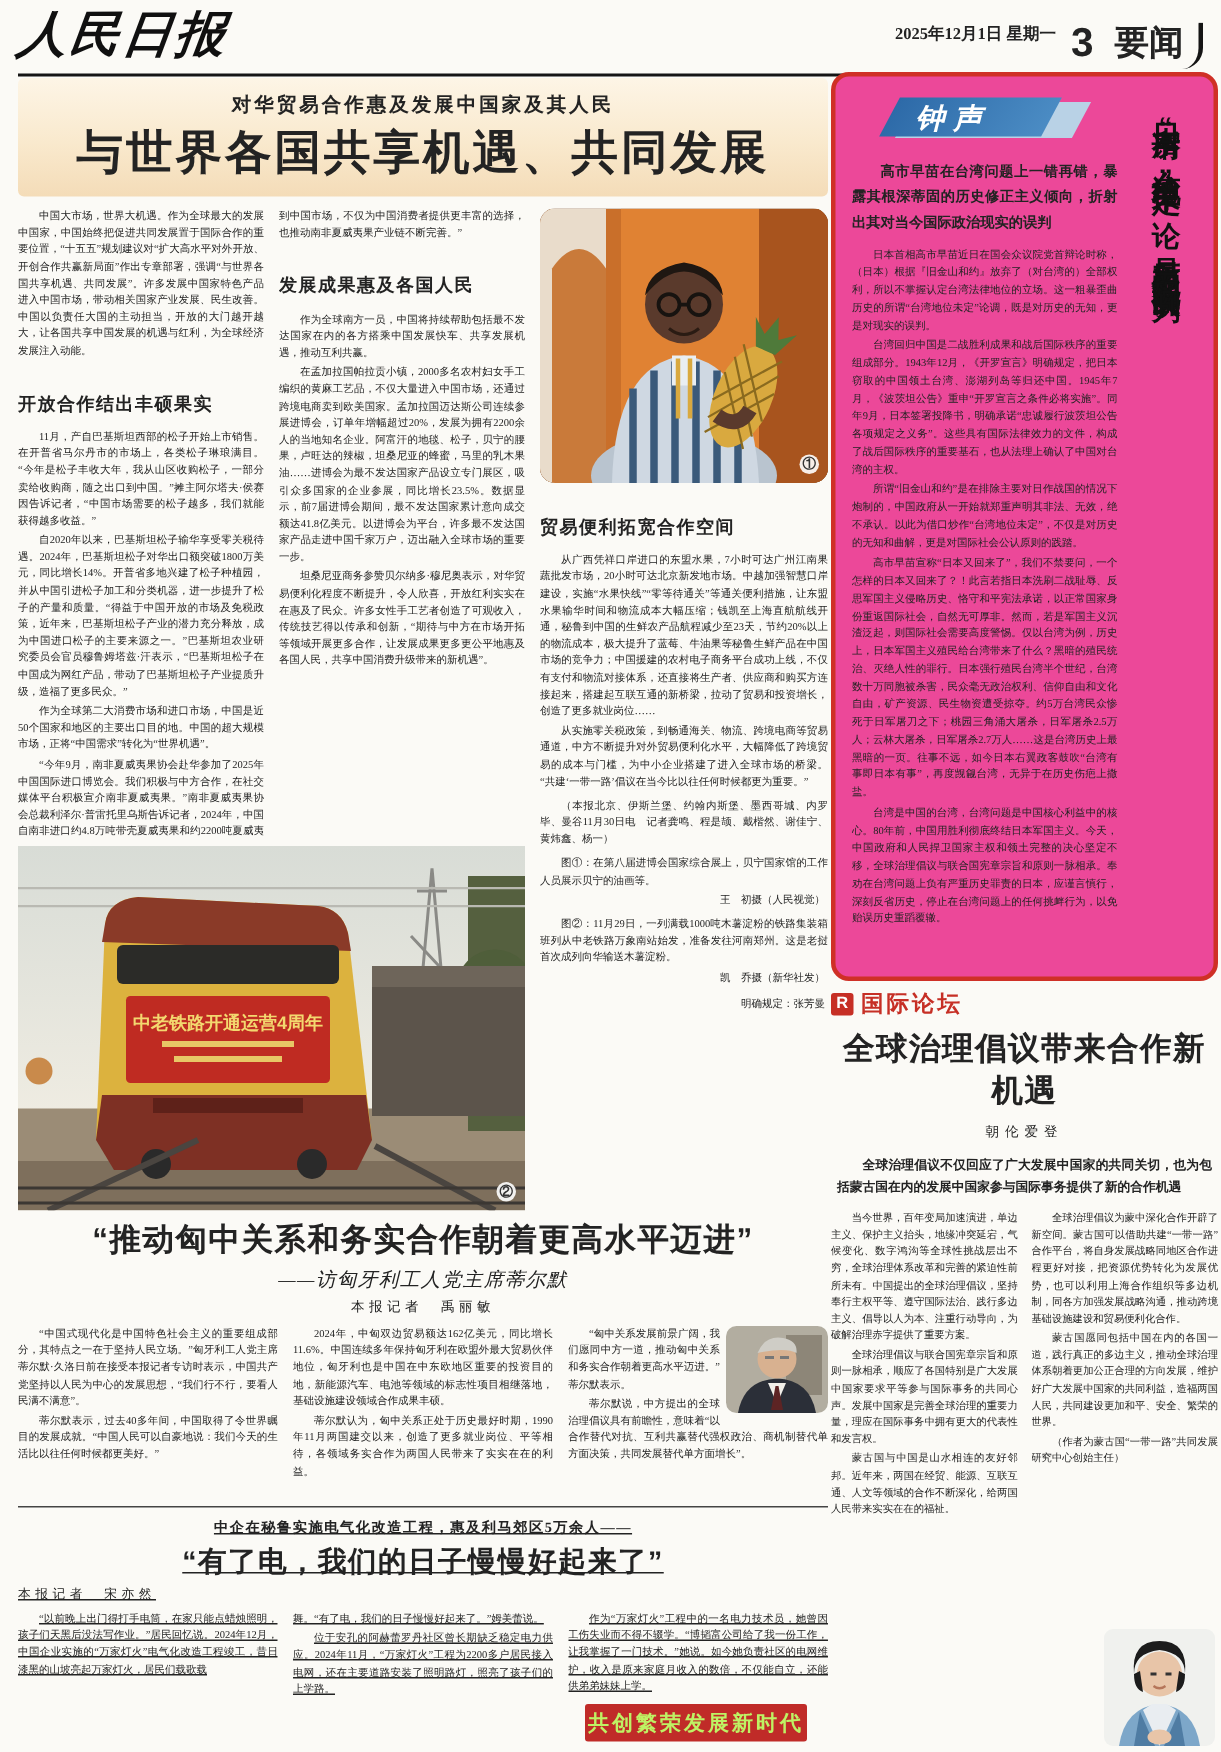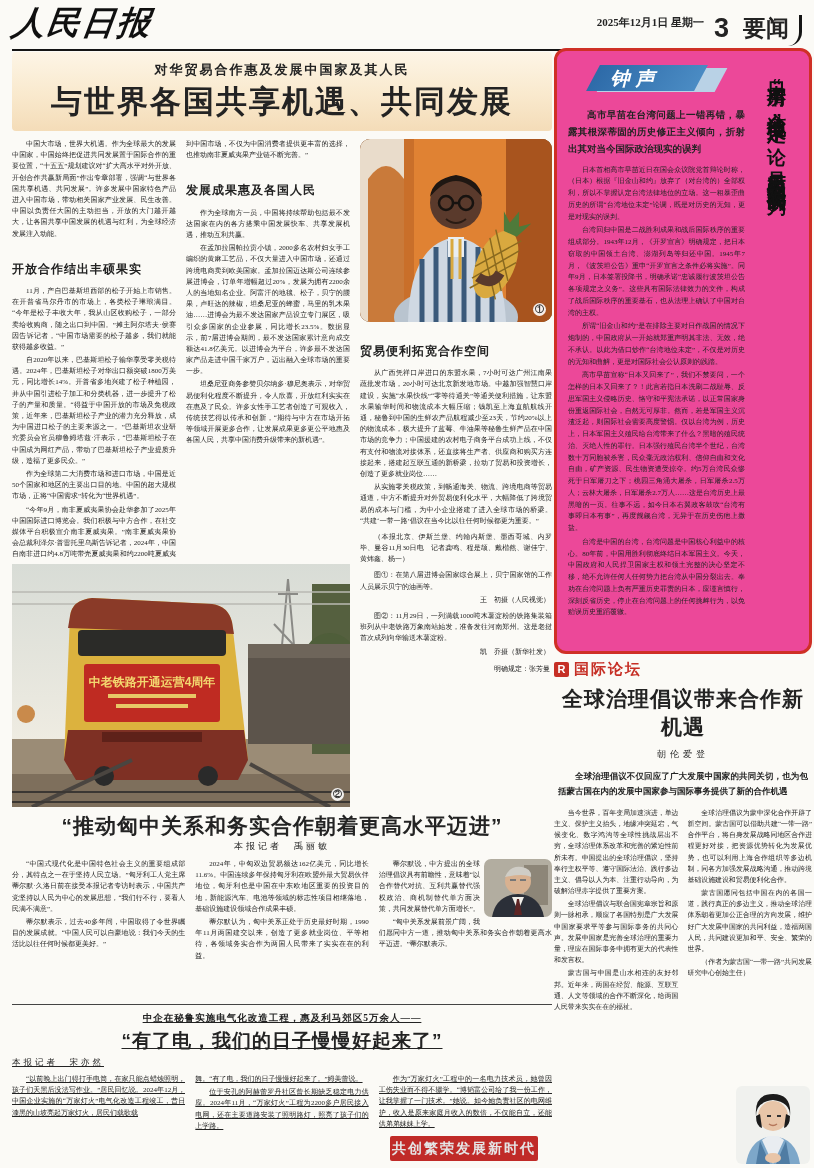--- a/index.html
+++ b/index.html
@@ -88,21 +88,21 @@
   
   .peru{position:absolute;left:12px;top:1012px;width:540px;text-decoration:underline;}
   .peru-kicker{font-size:9.5px;font-weight:bold;text-align:center;letter-spacing:1px;}
   .peru-headline{font-size:19px;font-weight:900;text-align:center;letter-spacing:1px;margin:3px 0;}
   .peru-byline{font-size:8.5px;text-align:left;letter-spacing:3px;margin-bottom:5px;}
   .peru-cols{display:flex;gap:10px;}
   .peru-col{flex:1;font-size:7px;line-height:1.6;height:92px;overflow:hidden;}
 
   
   .footer-banner{position:absolute;left:390px;top:1136px;width:148px;height:25px;background:#c02b28;
-    color:#e5e5e5;font-weight:900;font-size:14px;letter-spacing:2px;display:flex;align-items:center;
+    color:#bef264;font-weight:900;font-size:14px;letter-spacing:2px;display:flex;align-items:center;
     justify-content:center;border-radius:2px;}
   .author-illustration{position:absolute;left:736px;top:1086px;width:74px;height:78px;border-radius:6px;overflow:hidden;}
   .train-banner-text{font-family:"Liberation Sans","DejaVu Sans",sans-serif;font-weight:bold;}
 </style>
 </head>
 <body>
 
 <div class="page">
 
   <div class="masthead-bar">
@@ -242,21 +242,21 @@
         <div class="swoosh-back"></div>
         <div class="swoosh-main"></div>
         <div class="zs-logo-text sans">钟声</div>
       </div>
       <div class="zs-lead">高市早苗在台湾问题上一错再错，暴露其根深蒂固的历史修正主义倾向，折射出其对当今国际政治现实的误判</div>
       <div class="zs-body">
           <div class="blk blk-p">日本首相高市早苗近日在国会众议院党首辩论时称，（日本）根据『旧金山和约』放弃了（对台湾的）全部权利，所以不掌握认定台湾法律地位的立场。这一粗暴歪曲历史的所谓“台湾地位未定”论调，既是对历史的无知，更是对现实的误判。</div>
           <div class="blk blk-p">台湾回归中国是二战胜利成果和战后国际秩序的重要组成部分。1943年12月，《开罗宣言》明确规定，把日本窃取的中国领土台湾、澎湖列岛等归还中国。1945年7月，《波茨坦公告》重申“开罗宣言之条件必将实施”。同年9月，日本签署投降书，明确承诺“忠诚履行波茨坦公告各项规定之义务”。这些具有国际法律效力的文件，构成了战后国际秩序的重要基石，也从法理上确认了中国对台湾的主权。</div>
           <div class="blk blk-p">所谓“旧金山和约”是在排除主要对日作战国的情况下炮制的，中国政府从一开始就郑重声明其非法、无效，绝不承认。以此为借口炒作“台湾地位未定”，不仅是对历史的无知和曲解，更是对国际社会公认原则的践踏。</div>
           <div class="blk blk-p">高市早苗宣称“日本又回来了”，我们不禁要问，一个怎样的日本又回来了？！此言若指日本洗刷二战耻辱、反思军国主义侵略历史、恪守和平宪法承诺，以正常国家身份重返国际社会，自然无可厚非。然而，若是军国主义沉渣泛起，则国际社会需要高度警惕。仅以台湾为例，历史上，日本军国主义殖民给台湾带来了什么？黑暗的殖民统治、灭绝人性的罪行。日本强行殖民台湾半个世纪，台湾数十万同胞被杀害，民众毫无政治权利、信仰自由和文化自由，矿产资源、民生物资遭受掠夺。约5万台湾民众惨死于日军屠刀之下；桃园三角涌大屠杀，日军屠杀2.5万人；云林大屠杀，日军屠杀2.7万人……这是台湾历史上最黑暗的一页。往事不远，如今日本右翼政客鼓吹“台湾有事即日本有事”，再度觊觎台湾，无异于在历史伤疤上撒盐。</div>
-          <div class="blk blk-p">台湾是中国的台湾，台湾问题是中国核心利益中的核心。80年前，中国用胜利彻底终结日本军国主义。今天，中国政府和人民捍卫国家主权和领土完整的决心坚定不移，绝不允许任何人任何势力把台湾从中国分裂出去。奉劝在台湾问题上负有严重历史罪责的日本，应谨言慎行，深刻反省历史，停止在台湾问题上的任何挑衅行为，以免贻误历史重蹈覆辙。</div>
+          <div class="blk blk-p">台湾是中国的台湾，台湾问题是中国核心利益中的核心。80年前，中国用胜利彻底终结日本军国主义。今天，中国政府和人民捍卫国家主权和领土完整的决心坚定不移，全球治理倡议与联合国宪章宗旨和原则一脉相承。奉劝在台湾问题上负有严重历史罪责的日本，应谨言慎行，深刻反省历史，停止在台湾问题上的任何挑衅行为，以免贻误历史重蹈覆辙。</div>
         </div>
     </div>
     <div class="zs-vert">
       <div class="zs-vert-headline">日本所谓“台湾地位未定”论，是对历史的无知和现实的误判</div>
     </div>
   </div>
 
   <div class="forum">
     <div class="forum-logo-row">
       <div class="forum-logo-icon sans">R</div>
@@ -274,20 +274,21 @@
       <div class="forum-col">
           <div class="blk blk-p">全球治理倡议为蒙中深化合作开辟了新空间。蒙古国可以借助共建“一带一路”合作平台，将自身发展战略同地区合作进程更好对接，把资源优势转化为发展优势，也可以利用上海合作组织等多边机制，同各方加强发展战略沟通，推动跨境基础设施建设和贸易便利化合作。</div>
           <div class="blk blk-p">蒙古国愿同包括中国在内的各国一道，践行真正的多边主义，推动全球治理体系朝着更加公正合理的方向发展，维护好广大发展中国家的共同利益，造福两国人民，共同建设更加和平、安全、繁荣的世界。</div>
           <div class="blk blk-note">（作者为蒙古国“一带一路”共同发展研究中心创始主任）</div>
         </div>
     </div>
   </div>
 
   <div class="hungary">
     <div class="hu-headline sans">“推动匈中关系和务实合作朝着更高水平迈进”</div>
+    <div class="hu-sub">——访匈牙利工人党主席蒂尔默</div>
     <div class="hu-byline">本报记者　禹丽敏</div>
     <div class="hu-cols">
       <div class="hu-col">
           <div class="blk blk-p">“中国式现代化是中国特色社会主义的重要组成部分，其特点之一在于坚持人民立场。”匈牙利工人党主席蒂尔默·久洛日前在接受本报记者专访时表示，中国共产党坚持以人民为中心的发展思想，“我们行不行，要看人民满不满意”。</div>
           <div class="blk blk-p">蒂尔默表示，过去40多年间，中国取得了令世界瞩目的发展成就。“中国人民可以自豪地说：我们今天的生活比以往任何时候都更美好。”</div>
         </div>
       <div class="hu-col">
           <div class="blk blk-p">2024年，中匈双边贸易额达162亿美元，同比增长11.6%。中国连续多年保持匈牙利在欧盟外最大贸易伙伴地位，匈牙利也是中国在中东欧地区重要的投资目的地，新能源汽车、电池等领域的标志性项目相继落地，基础设施建设领域合作成果丰硕。</div>
           <div class="blk blk-p">蒂尔默认为，匈中关系正处于历史最好时期，1990年11月两国建交以来，创造了更多就业岗位、平等相待，各领域务实合作为两国人民带来了实实在在的利益。</div>
         </div>
@@ -298,22 +299,22 @@
             <rect x="40" y="6" width="24" height="40" fill="#8d8678"></rect>
             <path d="M8 58 Q12 36 34 35 Q56 36 60 58 Z" fill="#2b2f38"></path>
             <path d="M28 38 h12 l-6 14 Z" fill="#f1efe9"></path>
             <path d="M33 40 h2 l3 16 h-8 Z" fill="#5d2424"></path>
             <circle cx="34" cy="22" r="13" fill="#d8b190"></circle>
             <path d="M21 18 Q26 6 38 8 Q48 10 47 18 Q40 14 21 18 Z" fill="#cfcdc6"></path>
             <path d="M26 21 h6 M36 21 h6" stroke="#777" stroke-width="2"></path>
           </svg>
         </div>
         <div>
+            <div class="blk blk-p">“匈中关系发展前景广阔，我们愿同中方一道，推动匈中关系和务实合作朝着更高水平迈进。”蒂尔默表示。</div>
             <div class="blk blk-p">蒂尔默说，中方提出的全球治理倡议具有前瞻性，意味着“以合作替代对抗、互利共赢替代强权政治、商机制替代单方面决策，共同发展替代单方面增长”。</div>
-            <div class="blk blk-p">“匈中关系发展前景广阔，我们愿同中方一道，推动匈中关系和务实合作朝着更高水平迈进。”蒂尔默表示。</div>
           </div>
       </div>
     </div>
   </div>
 
   <div class="section-divider"></div>
 
   <div class="peru">
     <div class="peru-kicker">中企在秘鲁实施电气化改造工程，惠及利马郊区5万余人——</div>
     <div class="peru-headline sans">“有了电，我们的日子慢慢好起来了”</div>

